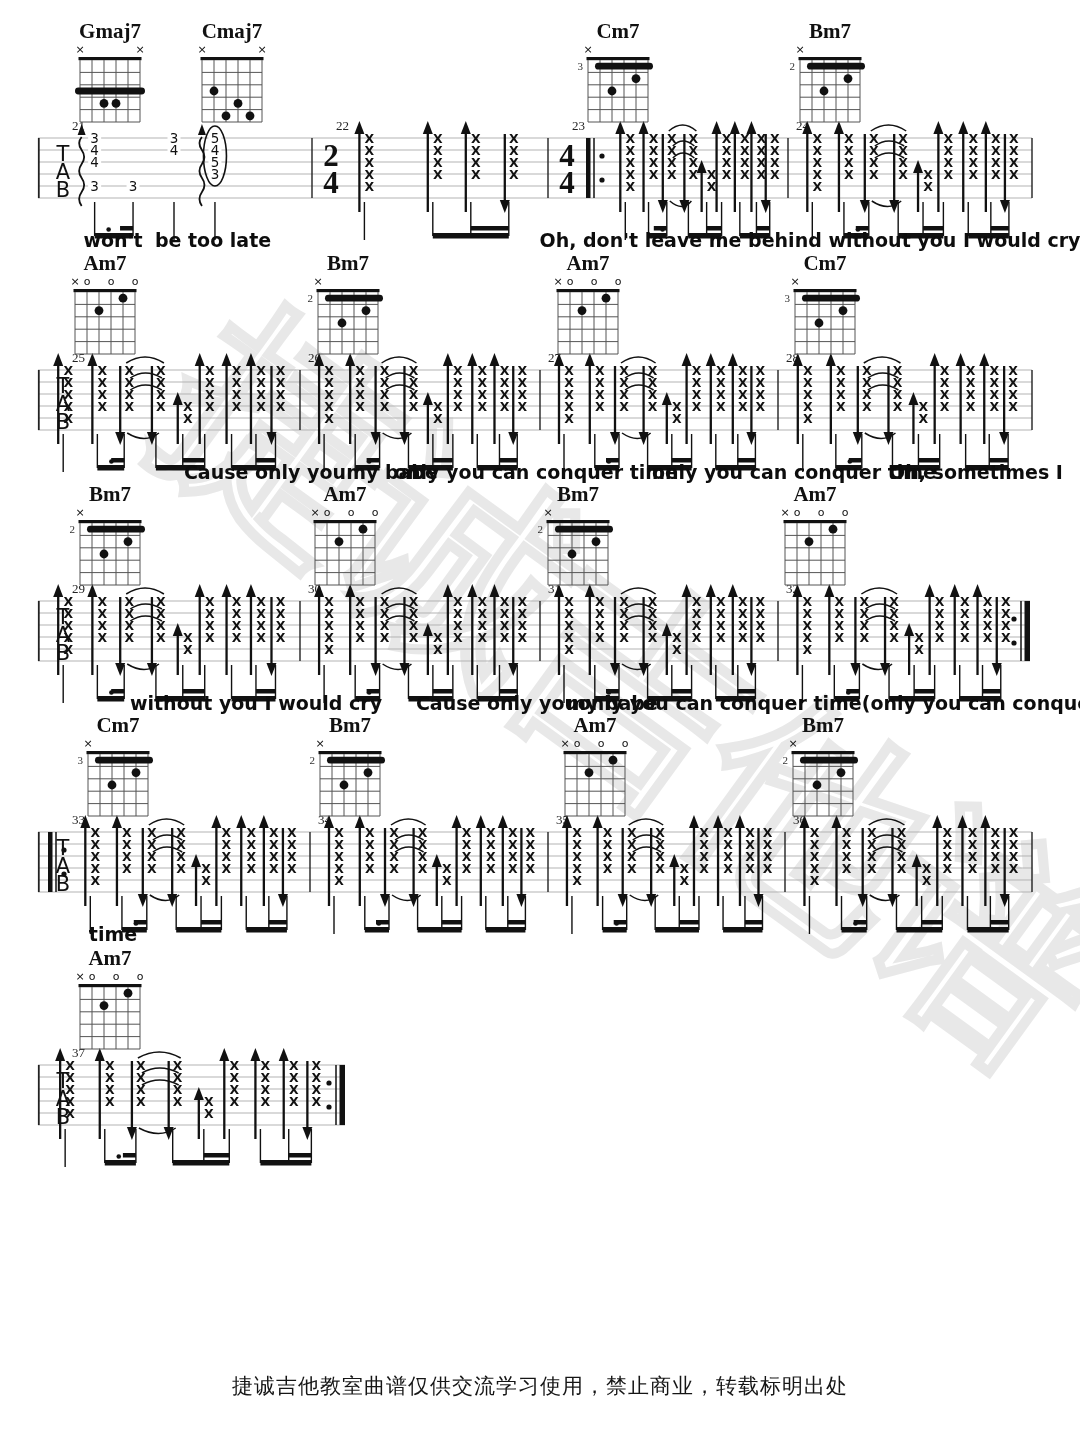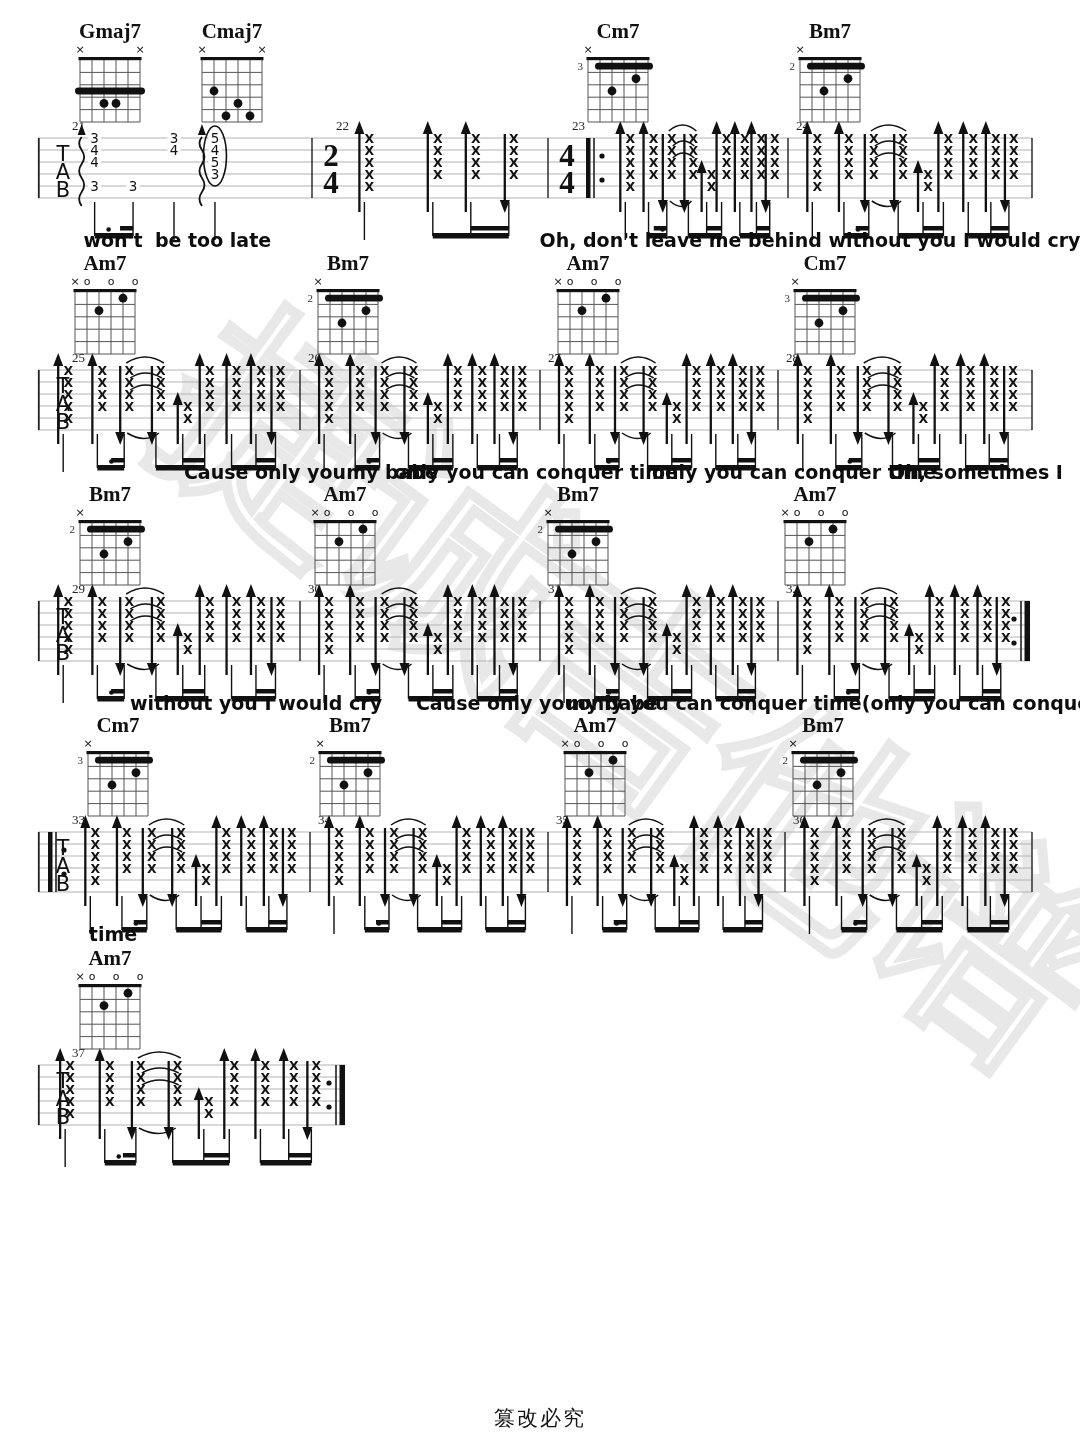--- a/index.html
+++ b/index.html
@@ -2133,14 +2133,14 @@
           <line x1="80" y1="999.4" x2="140" y2="999.4" stroke="#555" stroke-width="1"></line>
           <line x1="80" y1="1011.8" x2="140" y2="1011.8" stroke="#555" stroke-width="1"></line>
           <line x1="80" y1="1024.2" x2="140" y2="1024.2" stroke="#555" stroke-width="1"></line>
           <line x1="80" y1="1036.6" x2="140" y2="1036.6" stroke="#555" stroke-width="1"></line>
           <line x1="80" y1="1049" x2="140" y2="1049" stroke="#555" stroke-width="1"></line>
           <circle cx="104" cy="1005.6" r="4.4" fill="#111"></circle>
           <circle cx="128" cy="993.2" r="4.4" fill="#111"></circle>
         </g>
       </g>
     </svg>
-  <div class="footer l2">篡改必究</div>
+  <div class="footer l1">捷诚吉他教室曲谱仅供交流学习使用，禁止商业，转载标明出处</div>
 </div>
 
 </body></html>

